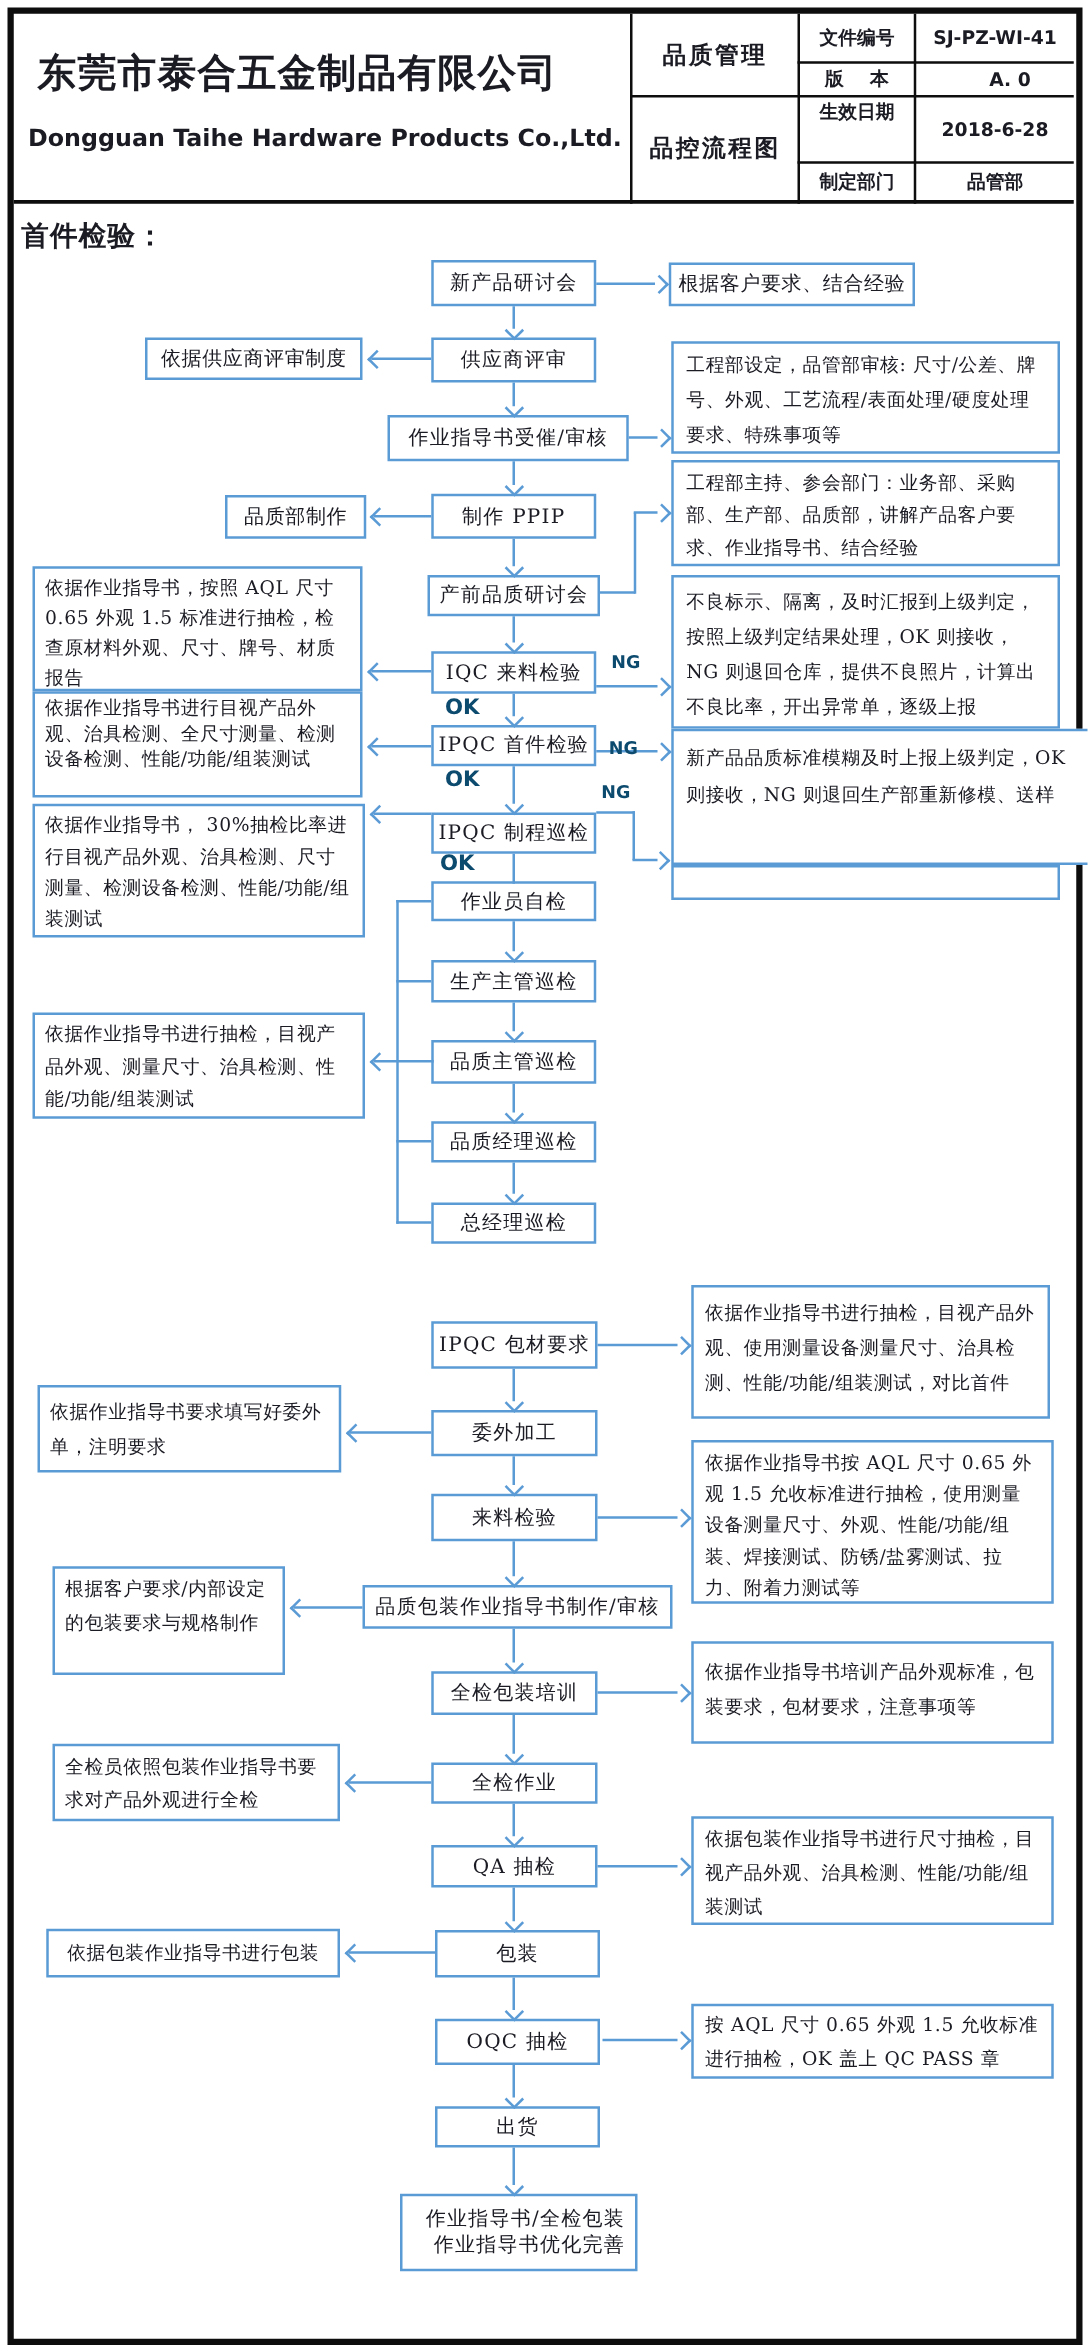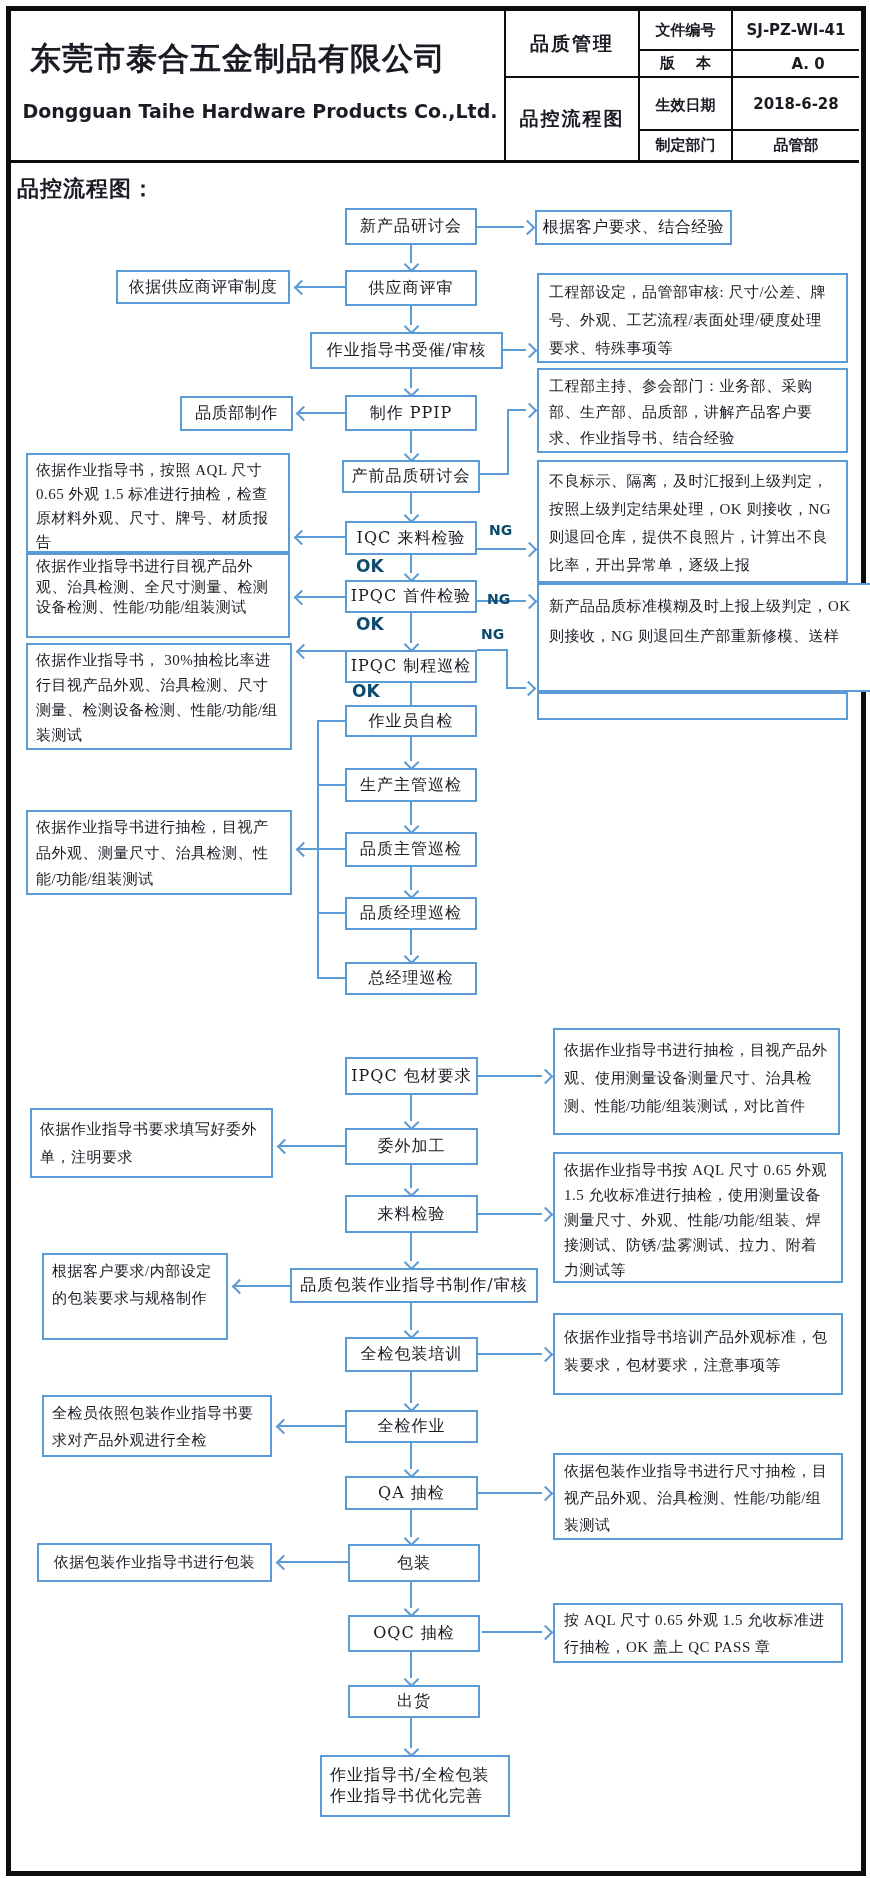--- a/index.html
+++ b/index.html
@@ -15,23 +15,23 @@
       font-weight:bold;font-size:19px;white-space:nowrap;}
   .hcell{display:flex;align-items:center;justify-content:center;font-family:"DejaVu Sans","Liberation Sans",sans-serif;
       font-weight:bold;}
   .hcell.big{font-size:19px;letter-spacing:2px;}
   .hcell.small{font-size:15px;white-space:pre;}
   
   .sec-title{left:17px;top:174px;font-family:"DejaVu Sans","Liberation Sans",sans-serif;
       font-weight:bold;font-size:22px;letter-spacing:1px;}
   
   .node{border:2px solid #5b9bd5;background:#fff;display:flex;align-items:center;justify-content:center;
-      font-size:16px;letter-spacing:1px;text-align:left;box-sizing:border-box;line-height:1.3;}
+      font-size:16px;letter-spacing:1px;text-align:right;box-sizing:border-box;line-height:1.3;}
   .note{border:2px solid #5b9bd5;background:#fff;font-size:15px;letter-spacing:0.5px;
-      box-sizing:border-box;text-align:left;font-family:Liberation Serif, serif;}
+      box-sizing:border-box;text-align:left;}
   .note.center{display:flex;align-items:center;justify-content:center;text-align:center;}
   
   .hline{position:absolute;height:2px;background:#5b9bd5;}
   .vline{position:absolute;width:2px;background:#5b9bd5;}
   .ah{position:absolute;width:9px;height:9px;border-right:2px solid #5b9bd5;border-bottom:2px solid #5b9bd5;}
   .ah.down{transform:rotate(45deg);}
   .ah.right{transform:rotate(-45deg);}
   .ah.left{transform:rotate(135deg);}
   .flag{position:absolute;font-family:"DejaVu Sans","Liberation Sans",sans-serif;font-weight:bold;color:#0c4a6e;}
   .flag.ok{font-size:17px;}
@@ -53,26 +53,26 @@
 <div class="abs company-cn">东莞市泰合五金制品有限公司</div>
 <div class="abs company-en">Dongguan Taihe Hardware Products Co.,Ltd.</div>
 
 <div class="abs hcell big" style="left:506px;top:11px;width:132px;height:65px;">品质管理</div>
 <div class="abs hcell big" style="left:506px;top:78px;width:132px;height:82px;">品控流程图</div>
 
 <div class="abs hcell small" style="left:640px;top:11px;width:91px;height:38px;">文件编号</div>
 <div class="abs hcell small" style="left:733px;top:11px;width:126px;height:38px;">SJ-PZ-WI-41</div>
 <div class="abs hcell small" style="left:640px;top:51px;width:91px;height:25px;">版    本</div>
 <div class="abs hcell small" style="left:717px;top:51px;width:126px;height:25px;padding-left:28px;">A. 0</div>
-<div class="abs hcell small" style="left:640px;top:80px;width:91px;height:51px;">生效日期</div>
+<div class="abs hcell small" style="left:640px;top:64px;width:91px;height:51px;">生效日期</div>
 <div class="abs hcell small" style="left:733px;top:78px;width:126px;height:51px;">2018-6-28</div>
 <div class="abs hcell small" style="left:640px;top:131px;width:91px;height:29px;">制定部门</div>
 <div class="abs hcell small" style="left:733px;top:131px;width:126px;height:29px;">品管部</div>
 
-<div class="abs sec-title">品控流程图：</div>
+<div class="abs sec-title">首件检验：</div>
 
 <div class="abs node" style="left:345px;top:208px;width:132px;height:37px;">新产品研讨会</div>
 <div class="abs node" style="left:345px;top:270px;width:132px;height:36px;">供应商评审</div>
 <div class="abs node" style="left:310px;top:332px;width:193px;height:37px;">作业指导书受催/审核</div>
 <div class="abs node" style="left:345px;top:395px;width:132px;height:36px;">制作 PPIP</div>
 <div class="abs node" style="left:342px;top:460px;width:138px;height:33px;">产前品质研讨会</div>
 <div class="abs node" style="left:345px;top:521px;width:132px;height:34px;">IQC 来料检验</div>
 <div class="abs node" style="left:345px;top:580px;width:132px;height:33px;">IPQC 首件检验</div>
 <div class="abs node" style="left:345px;top:650px;width:132px;height:33px;">IPQC 制程巡检</div>
 <div class="abs node" style="left:345px;top:705px;width:132px;height:32px;">作业员自检</div>

